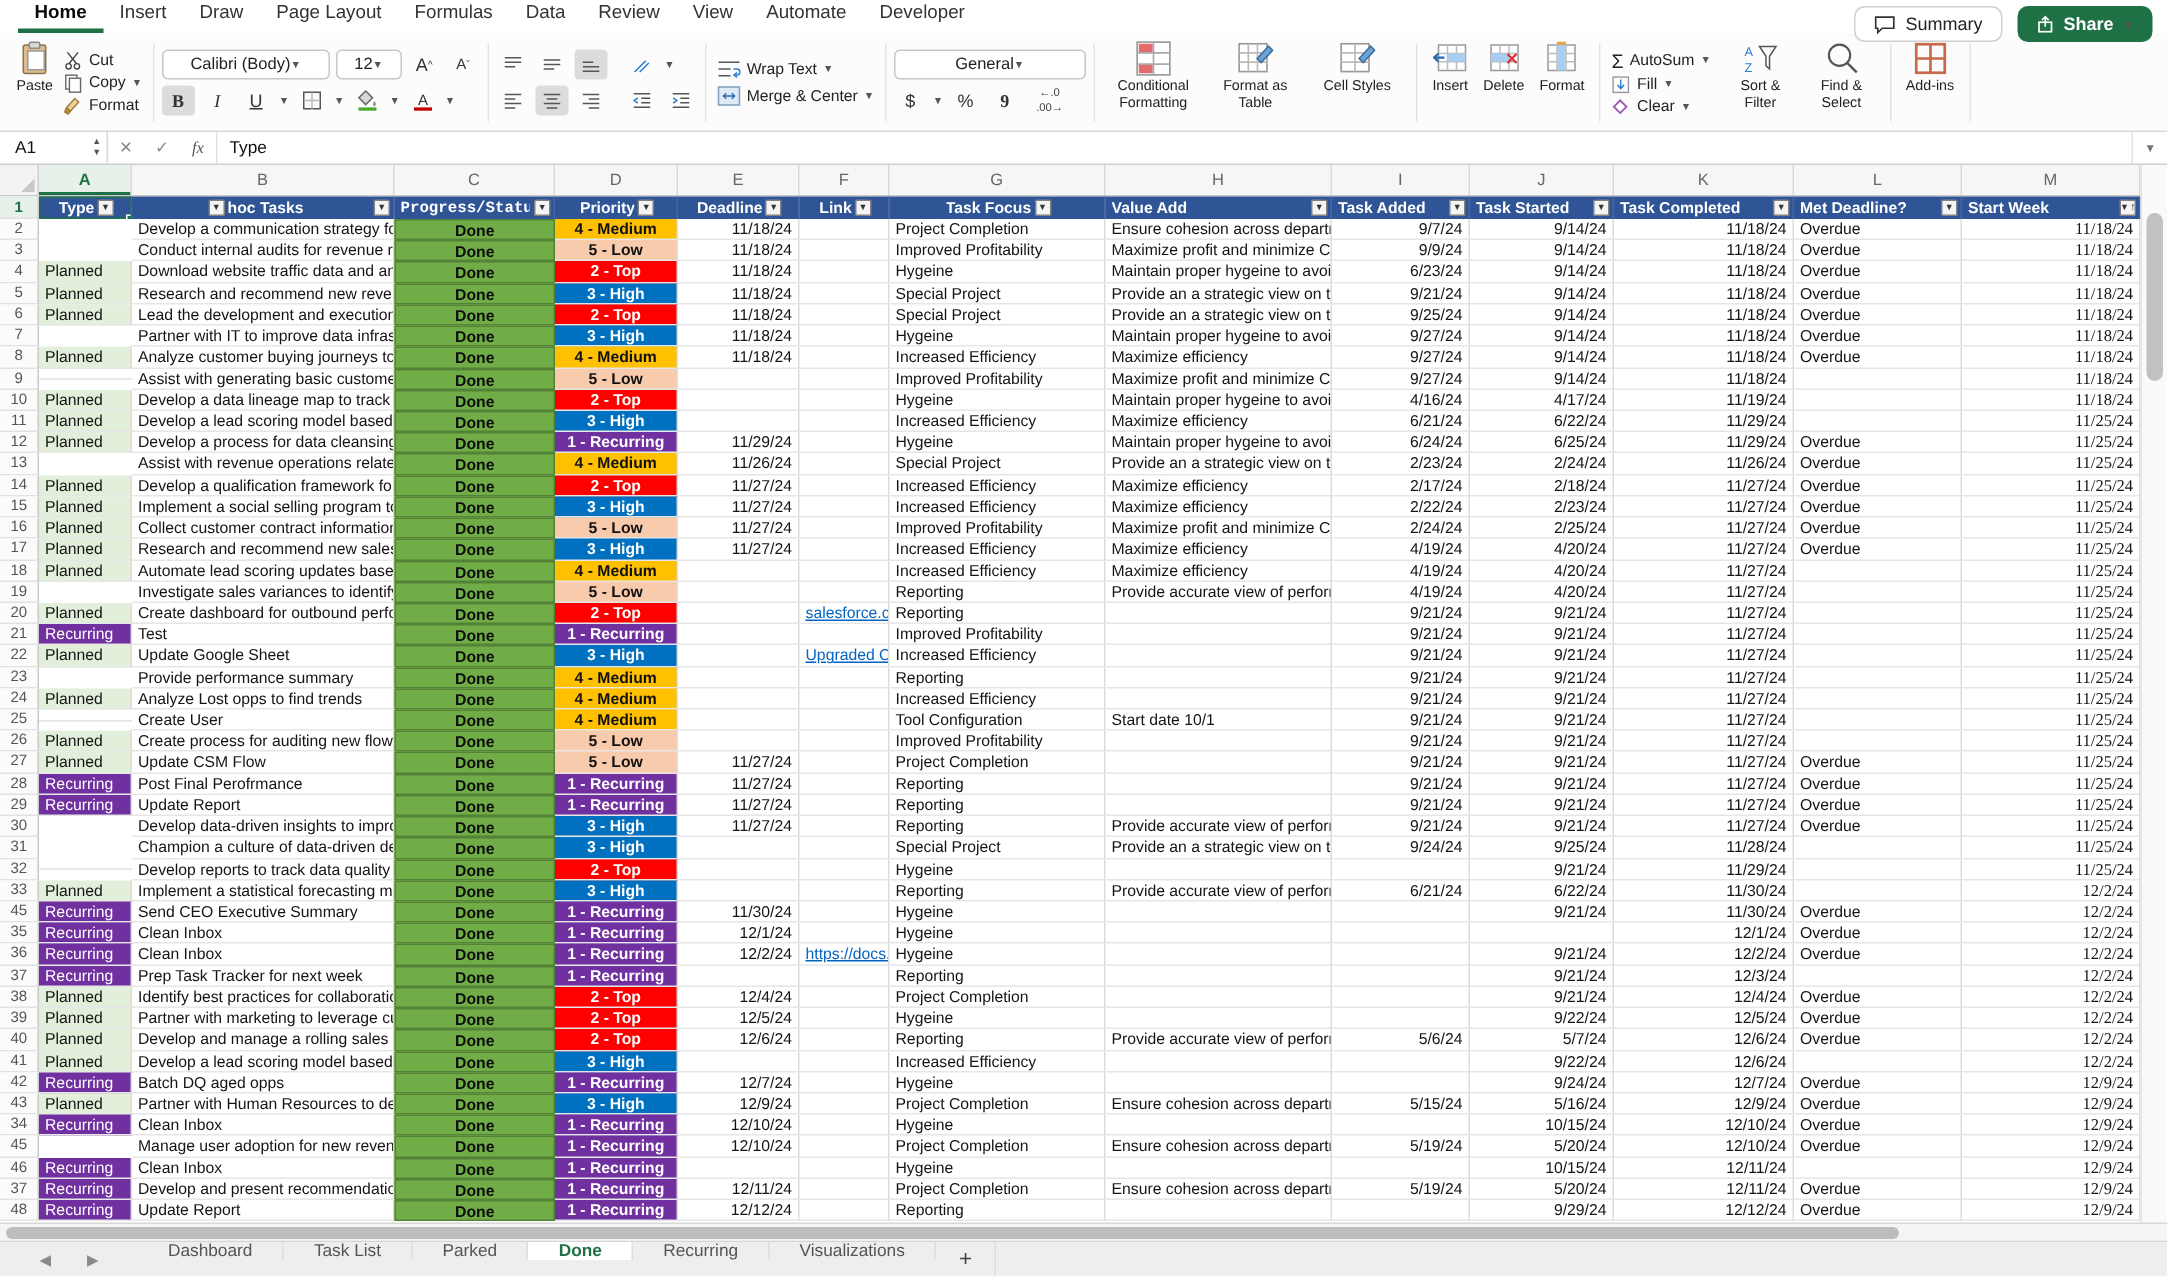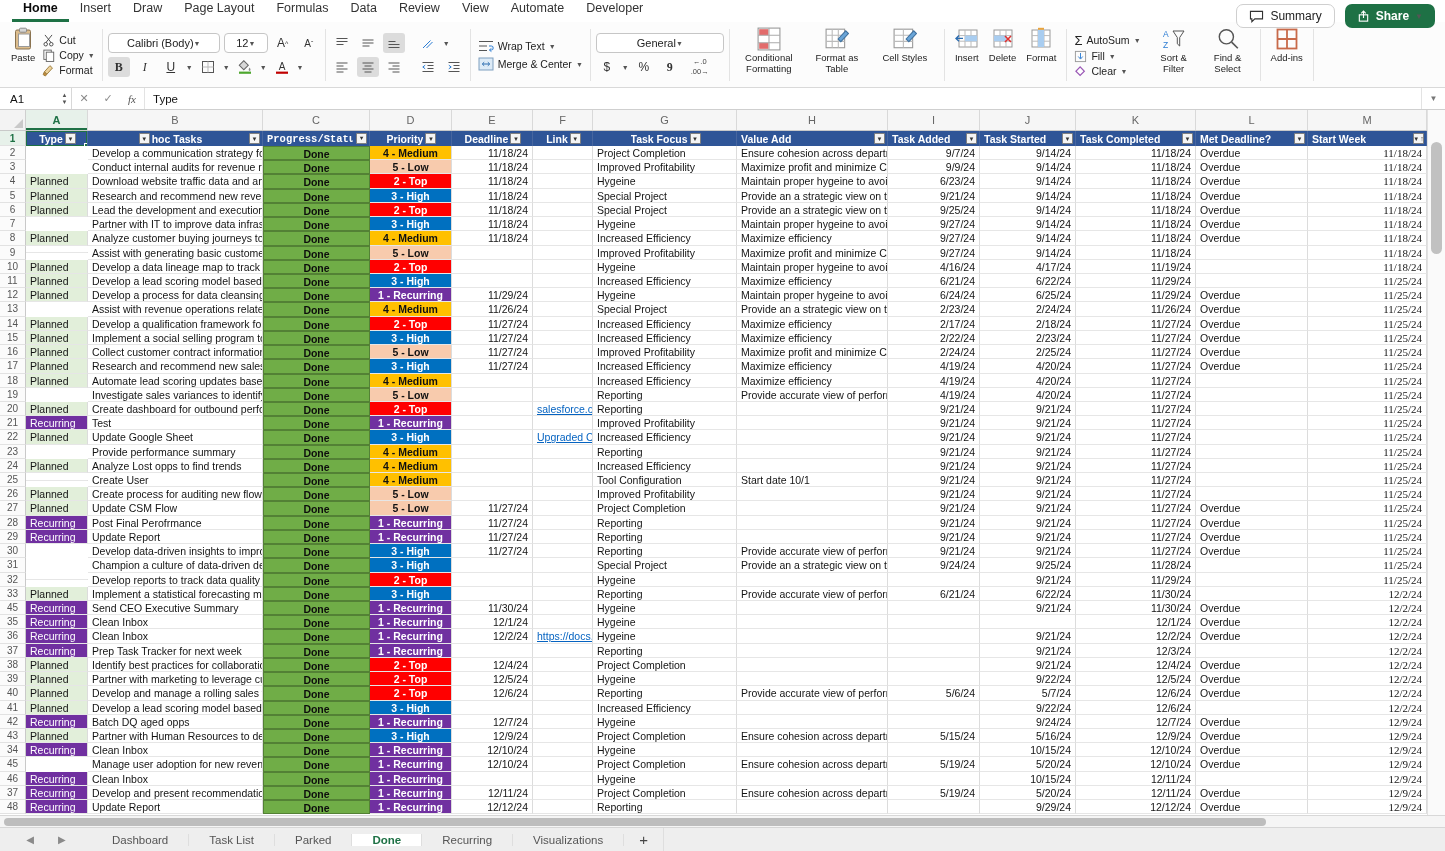--- a/index.html
+++ b/index.html
@@ -1351,21 +1351,21 @@
 
   <div class="hscroll">
       <div class="hthumb"></div>
     </div>
 
   <div class="tabbar">
     <div class="tab-arrows">
       <span>◀</span>
       <span>▶</span>
     </div>
-    <div id="sheettabs" style="display:flex;align-items:center;">
+    <div id="sheettabs" style="display:flex;align-items:flex-start;">
         <div class="sheettab">Dashboard</div>
         <div class="sheettab">Task List</div>
         <div class="sheettab">Parked</div>
         <div class="sheettab active">Done</div>
         <div class="sheettab">Recurring</div>
         <div class="sheettab">Visualizations</div>
       </div>
     <div class="addtab">
         <span>+</span>
       </div>

